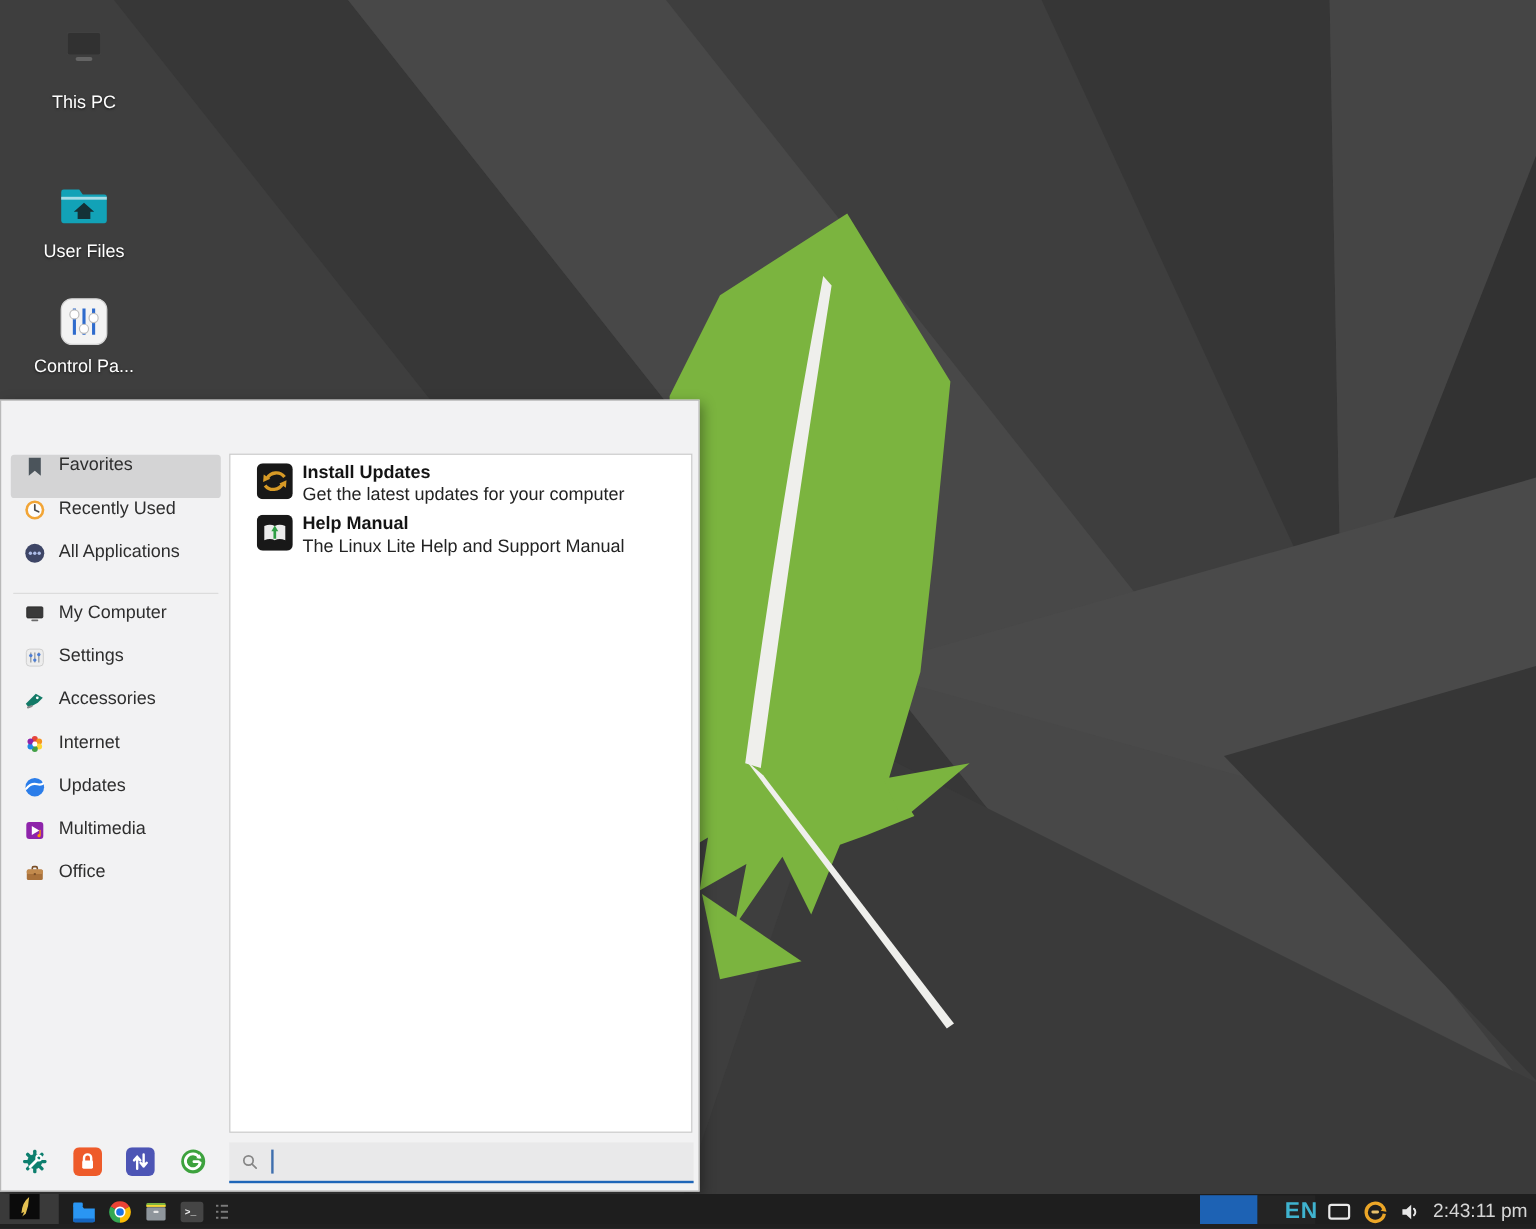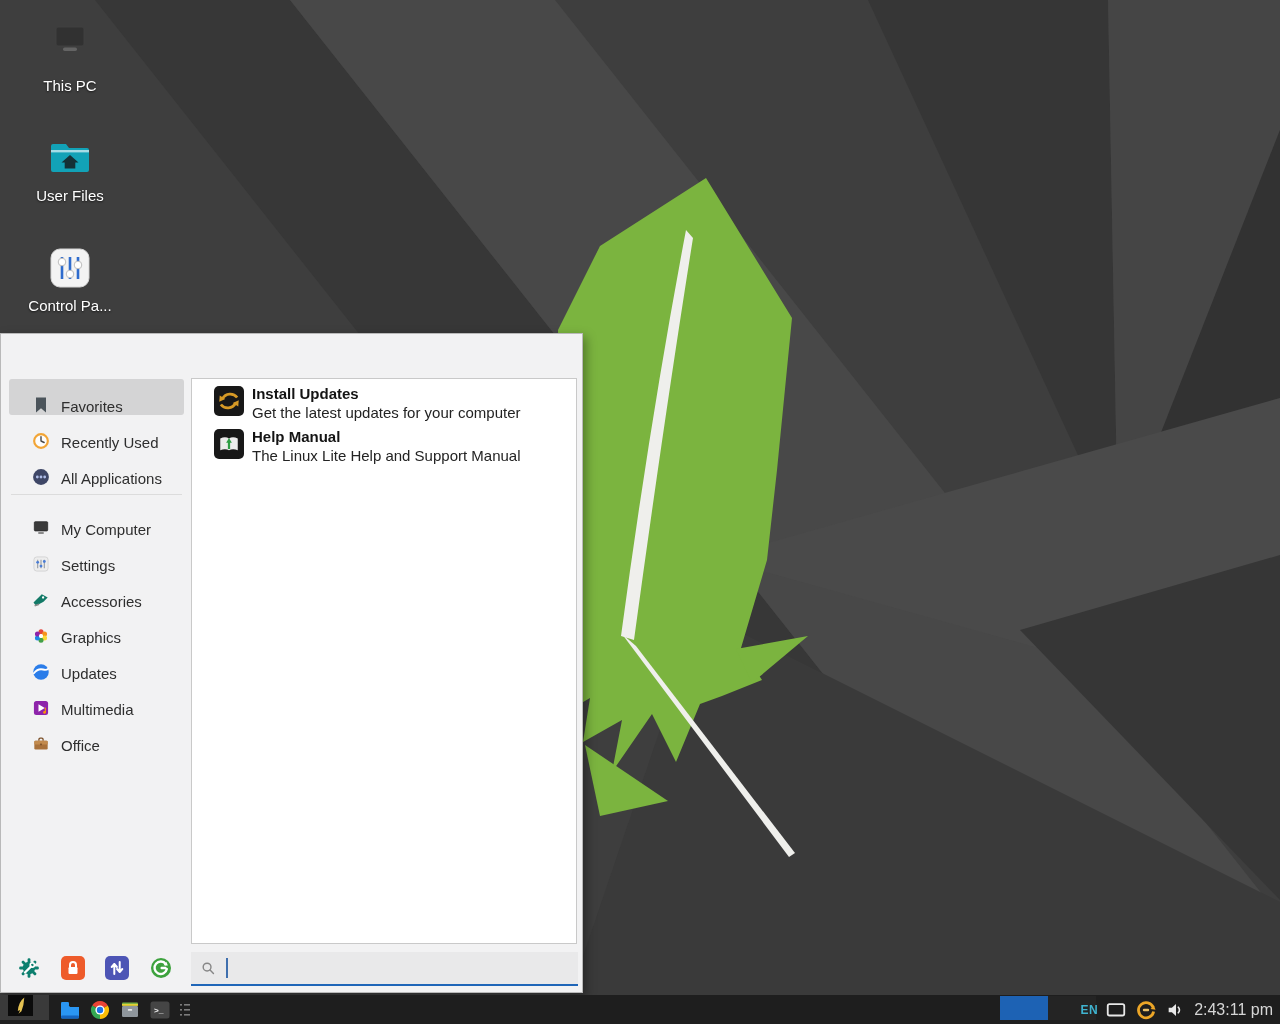--- a/index.html
+++ b/index.html
@@ -13,21 +13,21 @@
   .dlabel{margin-top:5px;font-size:15px;color:#fff;text-shadow:0 1px 2px rgba(0,0,0,.65);}
 
   
   .menu{position:absolute;left:0;top:333px;width:583px;height:660px;background:#f2f2f3;
         border:1px solid #b9b9b9;box-sizing:border-box;box-shadow:3px 4px 10px rgba(0,0,0,.35);}
   .menu-header{position:absolute;left:0;top:0;width:100%;height:44px;margin-top:40px;}
   .avatar{position:absolute;left:9px;top:7px;width:30px;height:30px;border-radius:50%;background:#0d0d0d;}
   .avatar svg{position:absolute;left:3px;top:2px;}
   .user-name{position:absolute;left:45px;top:11px;font-size:16px;font-weight:bold;color:#1b1b1b;}
   .sidebar{position:absolute;left:8px;top:45px;width:175px;}
-  .cat{display:flex;align-items:flex-end;height:36px;gap:10px;padding-left:22px;
+  .cat{display:flex;align-items:flex-start;height:36px;gap:10px;padding-left:10px;
        font-size:15px;color:#2e2e2e;border-radius:3px;}
   .cat.selected{background:#d4d4d5;}
   .cat svg{flex:none;}
   .sep{height:1px;background:#dcdcdc;margin:7px 2px;}
   .apps{position:absolute;left:190px;top:44px;width:386px;height:566px;background:#fff;
         border:1px solid #c9c9c9;box-sizing:border-box;padding:5px 6px;}
   .app{display:flex;gap:8px;margin-bottom:5px;padding-left:16px;}
   .app svg{flex:none;margin-top:2px;}
   .app-title{font-weight:bold;font-size:15px;color:#141414;line-height:19px;}
   .app-desc{font-size:15px;color:#232323;line-height:19px;}
@@ -42,21 +42,21 @@
   
   .taskbar{position:absolute;left:0;top:995px;width:1280px;height:29px;background:#1e1e1e;
            display:flex;align-items:center;}
   .menu-btn{height:29px;background:#3a3a3a;display:flex;align-items:center;gap:6px;padding:0 9px 0 2px;flex-direction:column;}
   .menu-btn .sq{width:25px;height:25px;background:#0b0b0b;display:flex;align-items:center;justify-content:center;}
   .menu-btn-label{font-size:15px;color:#f0f0f0;}
   .launchers{display:flex;align-items:center;gap:6px;margin-left:9px;}
   .pager{position:absolute;left:1000px;top:1px;width:48px;height:27px;background:#1d62b4;}
   .pager2{position:absolute;left:1048px;top:1px;width:48px;height:27px;background:#242424;}
   .tray{position:absolute;right:7px;top:0;height:29px;display:flex;align-items:center;gap:7px;}
-  .lang{color:#3fb3cf;font-weight:bold;font-size:12px;letter-spacing:.5px;}
+  .lang{color:#3fb3cf;font-weight:bold;font-size:19px;letter-spacing:.5px;}
   .clock{color:#d6d6d6;font-size:16px;}
   .winlist{margin-left:7px;opacity:.75;}
 </style>
 </head>
 <body>
 
 <div class="screen">
 
   <svg class="wallpaper" width="1280" height="1024" viewBox="0 0 1280 1024">
     <rect width="1280" height="1024" fill="#3e3e3e"></rect>
@@ -80,21 +80,21 @@
   </svg>
 
   <div class="dicon" style="left:18px;top:24px;">
     <svg width="48" height="48" viewBox="0 0 48 48">
       <rect x="10" y="3" width="28" height="19" rx="2" fill="#313131" stroke="#404040"></rect>
       <rect x="17" y="23.5" width="14" height="3.4" rx="1.7" fill="#646464"></rect>
     </svg>
     <div class="dlabel">This PC</div>
   </div>
 
-  <div class="dicon" style="left:18px;top:134px;">
+  <div class="dicon" style="left:18px;top:148px;">
     <svg width="48" height="48" viewBox="0 0 48 48">
       <path d="M7,10 h13 l3,4 h18 a2,2 0 0 1 2,2 v20 a2,2 0 0 1 -2,2 H7 a2,2 0 0 1 -2,-2 V12 a2,2 0 0 1 2,-2 Z" fill="#12a2b7"></path>
       <rect x="5" y="16" width="38" height="2.4" fill="#bfe6ee" opacity="0.85"></rect>
       <path d="M24,21 l-8.5,7.5 h3.2 v6 h10.6 v-6 h3.2 Z" fill="#143137"></path>
     </svg>
     <div class="dlabel">User Files</div>
   </div>
 
   <div class="dicon" style="left:18px;top:244px;">
     <svg width="48" height="48" viewBox="0 0 48 48">
@@ -175,21 +175,21 @@
       <div class="cat">
         <svg width="20" height="20" viewBox="0 0 24 24">
           <circle cx="12" cy="7" r="3" fill="#e5443b"></circle>
           <circle cx="16.3" cy="9.5" r="3" fill="#f6921e"></circle>
           <circle cx="16.3" cy="14.5" r="3" fill="#fdd835"></circle>
           <circle cx="12" cy="17" r="3" fill="#43a047"></circle>
           <circle cx="7.7" cy="14.5" r="3" fill="#1e88e5"></circle>
           <circle cx="7.7" cy="9.5" r="3" fill="#8e24aa"></circle>
           <circle cx="12" cy="12" r="2.5" fill="#fff"></circle>
         </svg>
-        <span>Graphics</span>
+        <span>Internet</span>
       </div>
       <div class="cat">
         <svg width="20" height="20" viewBox="0 0 24 24">
           <circle cx="12" cy="12" r="9.3" fill="#2b7de9"></circle>
           <path d="M3.5,13.5 Q8,7.5 14.5,9 Q18.5,10 20.5,8.2" stroke="#fff" stroke-width="2.2" fill="none" stroke-linecap="round"></path>
         </svg>
         <span>Updates</span>
       </div>
       <div class="cat">
         <svg width="20" height="20" viewBox="0 0 24 24">

